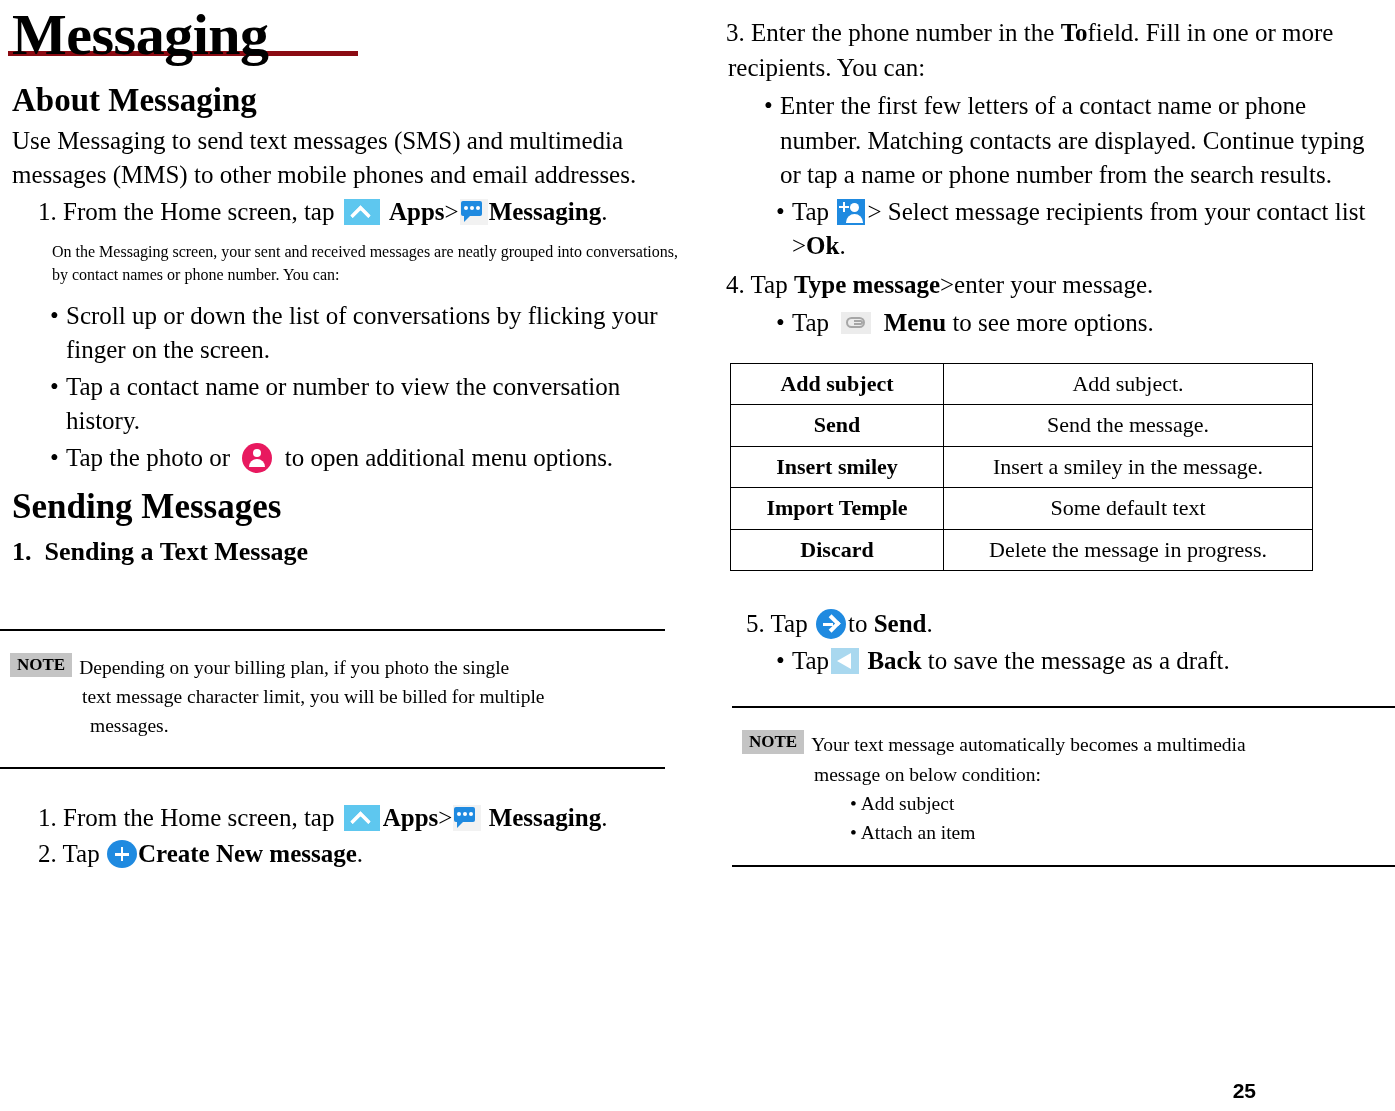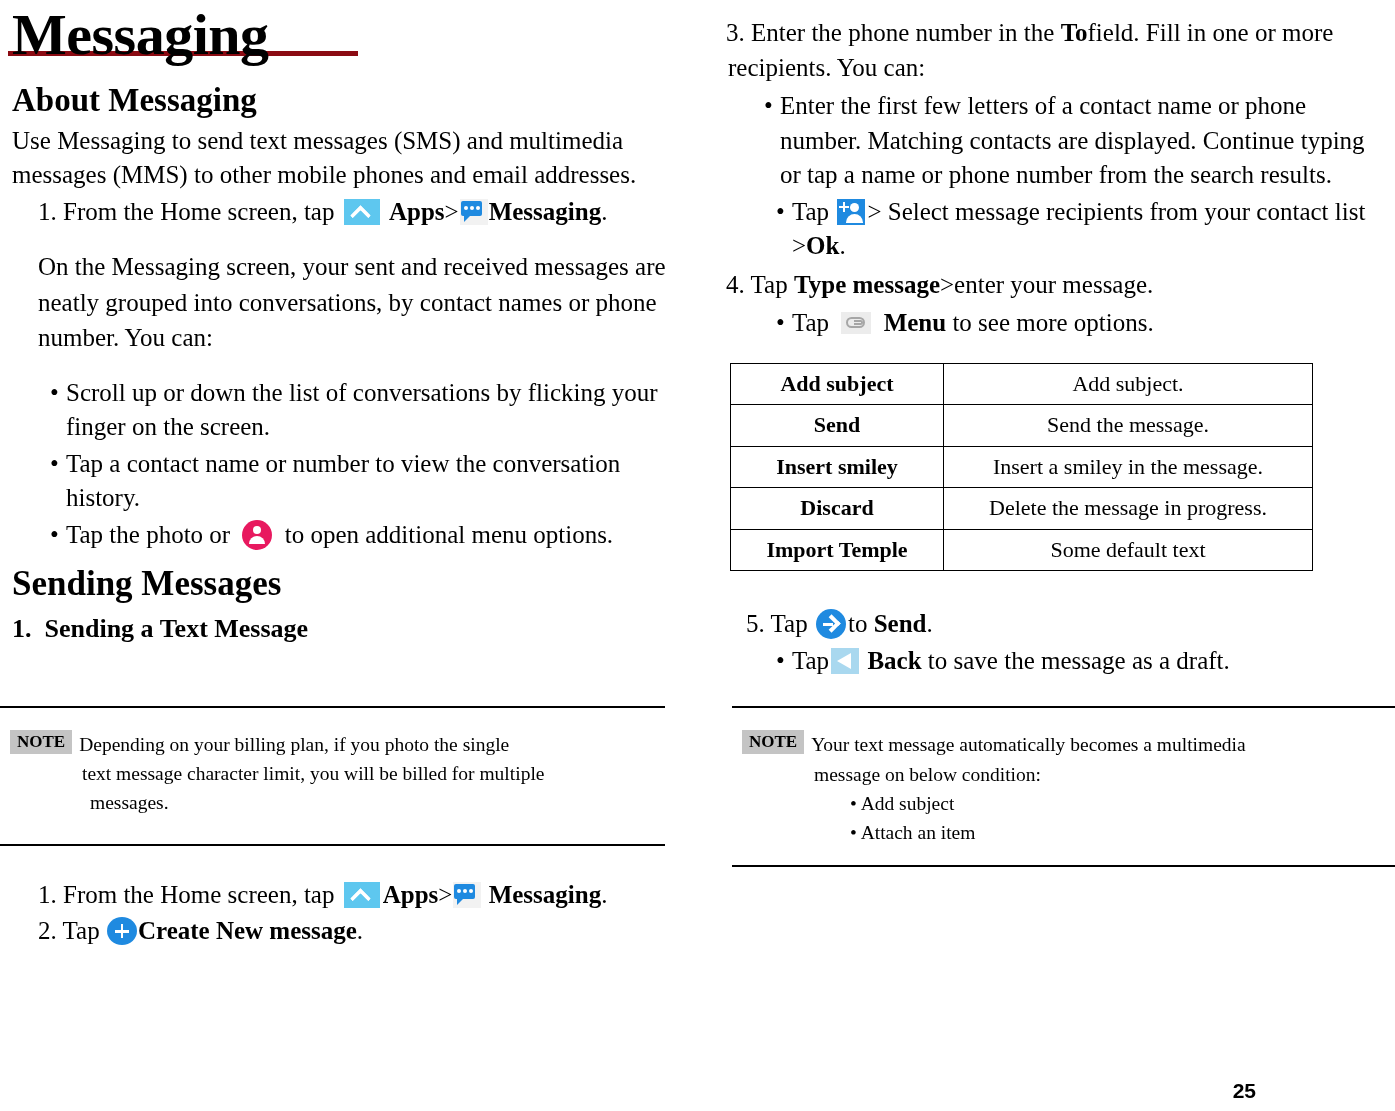--- a/index.html
+++ b/index.html
@@ -78,24 +78,24 @@
     padding: 2px 0 0 12px;
   }
   .step {
     font-size: 25px;
     line-height: 1.38;
     margin: 0;
     padding: 2px 8px 0 40px;
     text-indent: -2px;
   }
   .indent-para {
-    font-size: 25px;
+    font-size: 16px;
     line-height: 1.42;
-    margin: 8px;
-    padding: 12px 20px 0 30px;
+    margin: 0;
+    padding: 12px 20px 0 52px;
   }
   .bullet-wrap {
     padding-left: 50px;
     padding-top: 10px;
   }
   .bullet-row {
     display: flex;
     font-size: 25px;
     line-height: 1.38;
     padding-top: 2px;
@@ -523,26 +523,26 @@
         </tr>
         <tr>
           <td class="k">Send</td>
           <td class="v">Send the message.</td>
         </tr>
         <tr>
           <td class="k">Insert smiley</td>
           <td class="v">Insert a smiley in the message.</td>
         </tr>
         <tr>
+          <td class="k">Import Temple</td>
+          <td class="v">Some default text</td>
+        </tr>
+        <tr>
           <td class="k">Discard</td>
           <td class="v">Delete the message in progress.</td>
-        </tr>
-        <tr>
-          <td class="k">Import Temple</td>
-          <td class="v">Some default text</td>
         </tr>
       </tbody>
     </table>
 
     <div style="height:34px"></div>
 
     <p class="step" style="padding-left:48px">
       <span>5.</span>
       <span>Tap</span>
       <span class="icon icon-send"></span><span>to</span>

